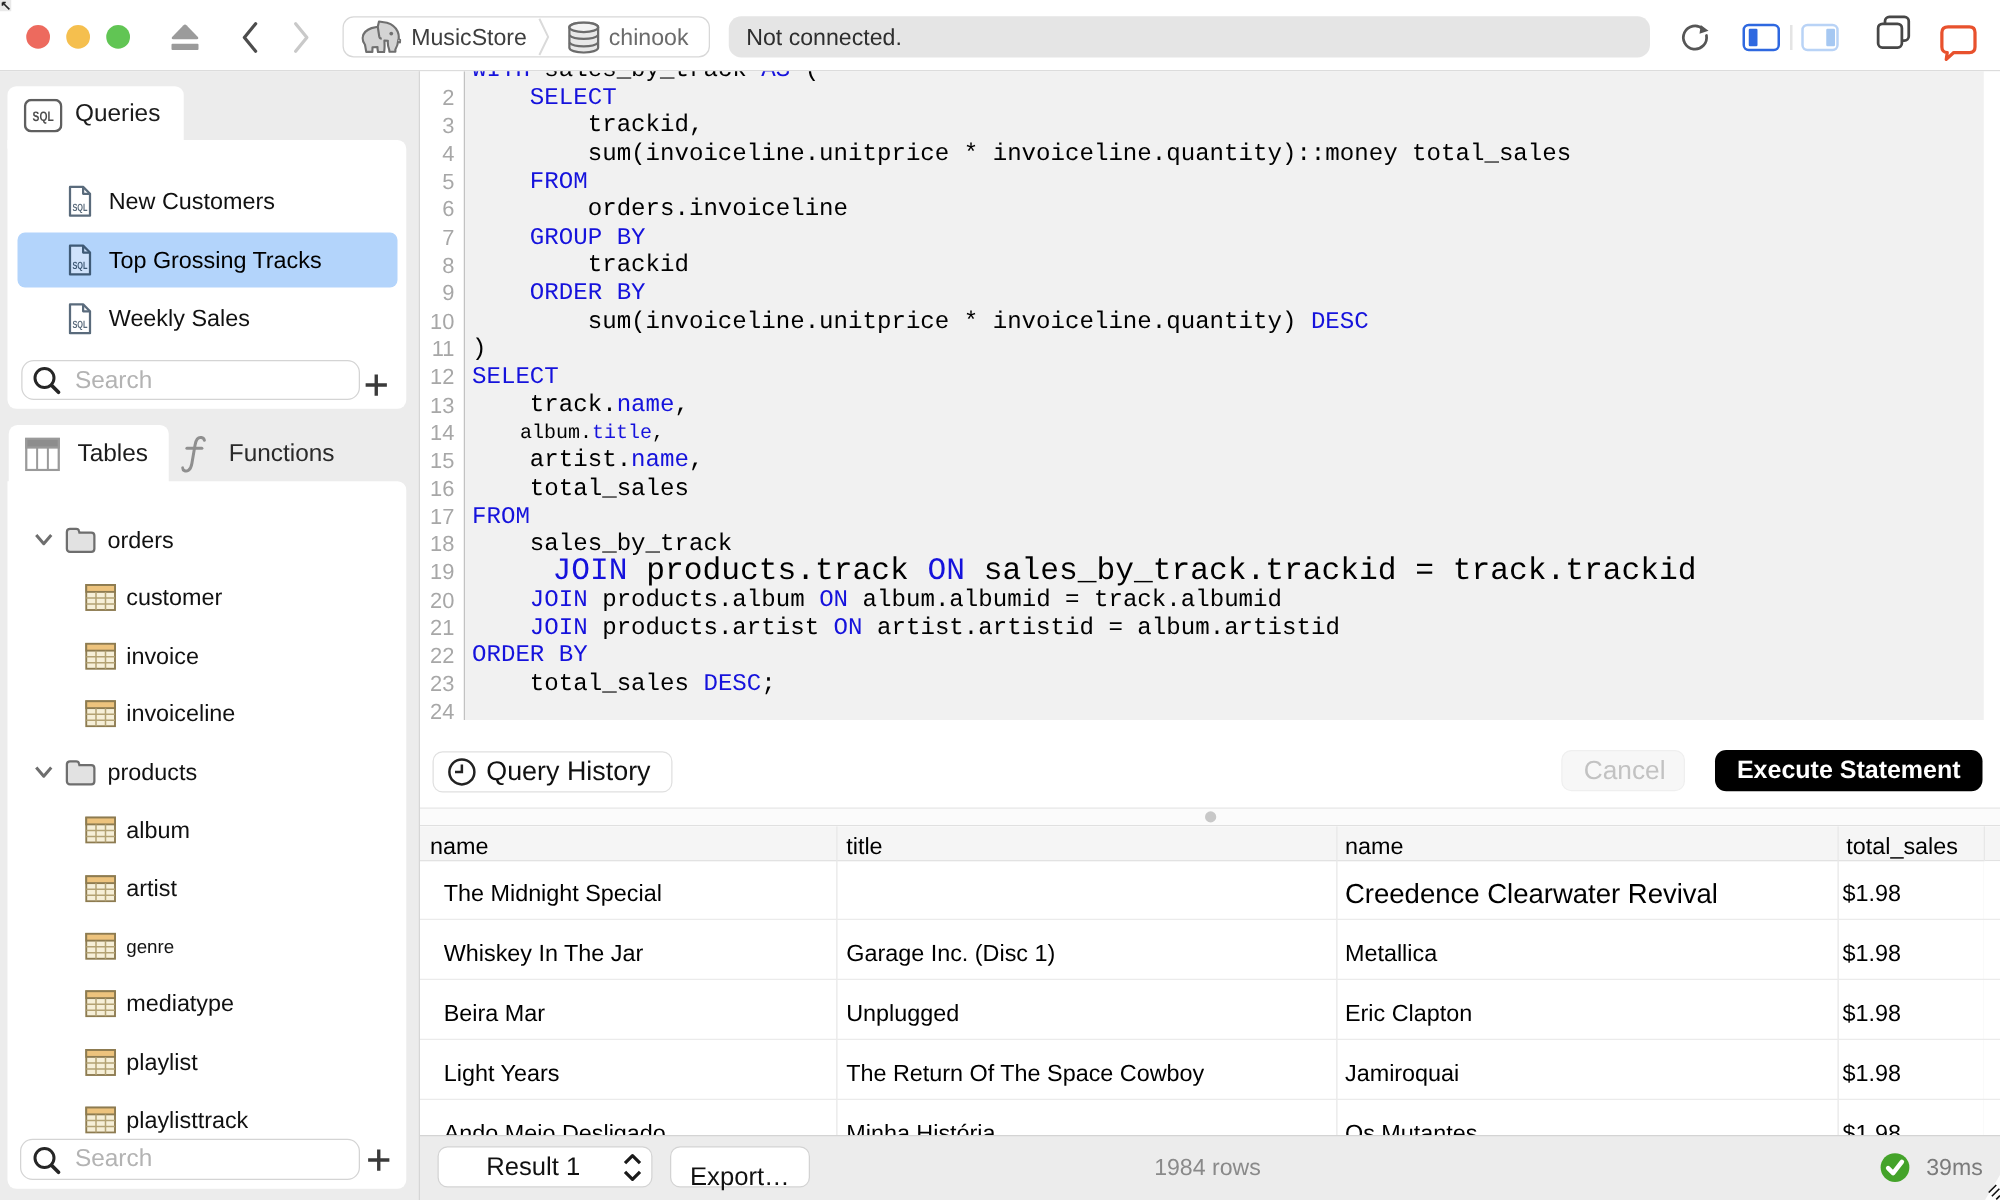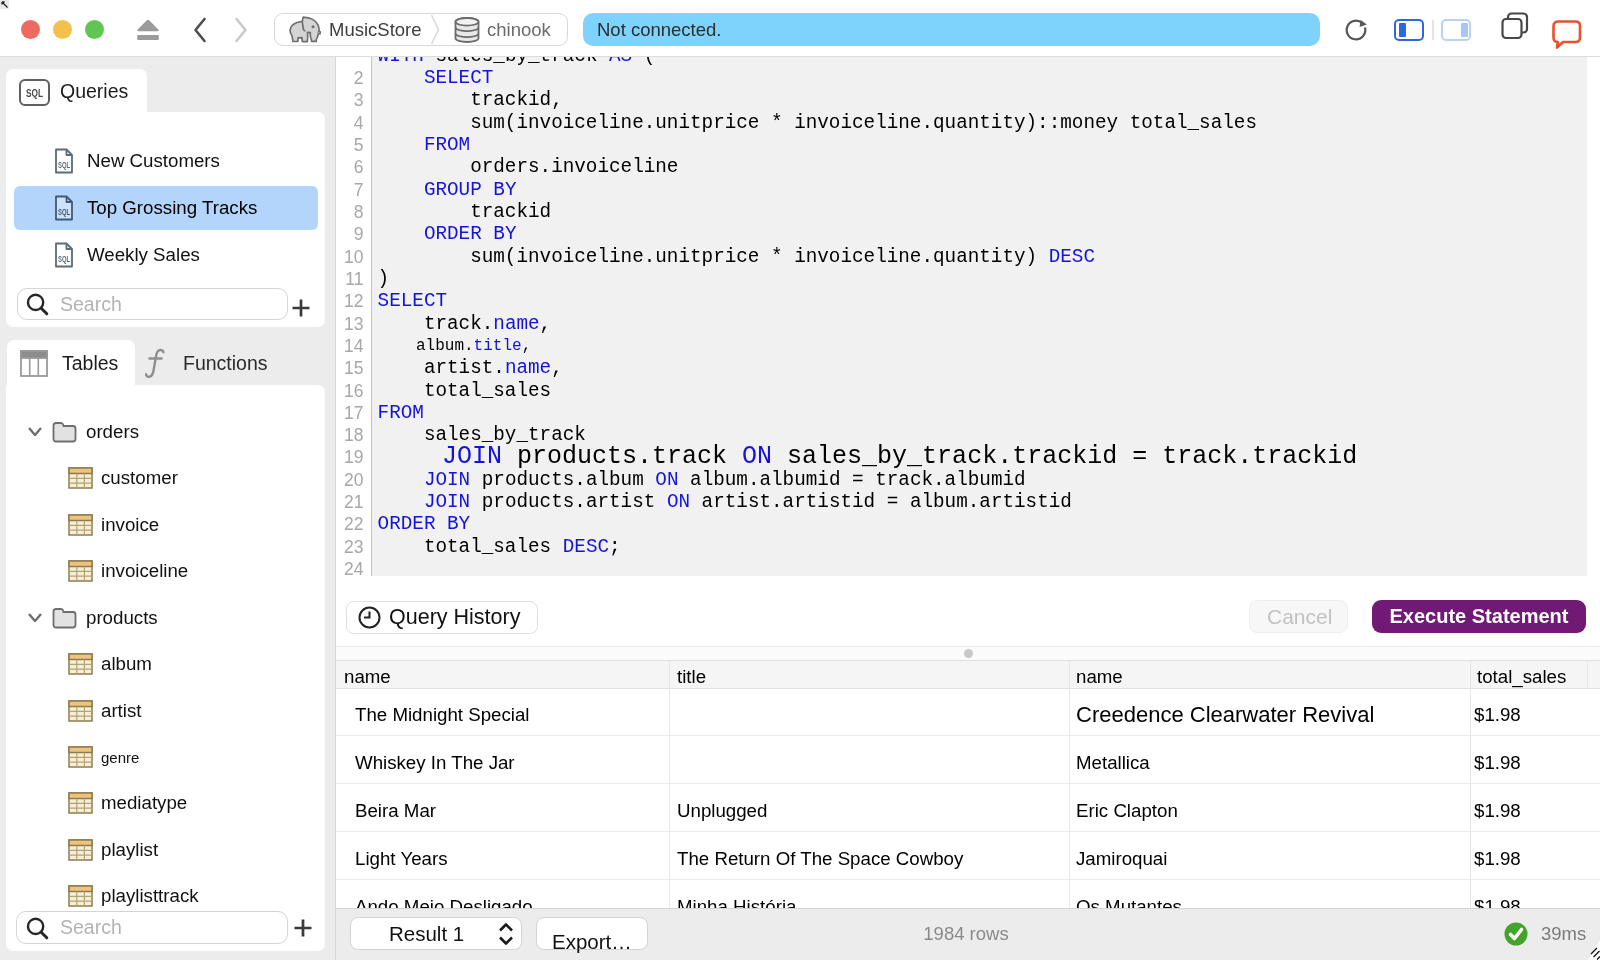--- a/index.html
+++ b/index.html
@@ -43,21 +43,21 @@
   <div class="abs vc" style="left:329px;top:13px;height:33px;font-size:18.5px;color:#3e3e3e;">MusicStore</div>
 
   <svg class="abs" style="left:454px;top:17px;" width="26" height="26" viewBox="0 0 26 26">
     <path d="M1.5 4.8 C1.5 2.7 6.6 1 13 1 C19.4 1 24.5 2.7 24.5 4.8 L24.5 21.2 C24.5 23.3 19.4 25 13 25 C6.6 25 1.5 23.3 1.5 21.2 Z" fill="#e8e8e8" stroke="#6c6c6c" stroke-width="1.8"></path>
     <ellipse cx="13" cy="4.8" rx="11.5" ry="3.8" fill="#f2f2f2" stroke="#6c6c6c" stroke-width="1.8"></ellipse>
     <path d="M1.5 11.2 C3.2 12.9 7.7 14.1 13 14.1 C18.3 14.1 22.8 12.9 24.5 11.2" fill="none" stroke="#6c6c6c" stroke-width="1.8"></path>
     <path d="M1.5 17.2 C3.2 18.9 7.7 20.1 13 20.1 C18.3 20.1 22.8 18.9 24.5 17.2" fill="none" stroke="#6c6c6c" stroke-width="1.8"></path>
   </svg>
   <div class="abs vc" style="left:487px;top:13px;height:33px;font-size:18.5px;color:#6b6b6b;">chinook</div>
 
-  <div class="abs vc" style="left:583px;top:13px;width:737px;height:33px;border-radius:10px;background:#7dd3fc;">
+  <div class="abs vc" style="left:583px;top:13px;width:737px;height:33px;border-radius:10px;background:#e5e5e5;">
     <span style="margin-left:14px;font-size:18.5px;color:#2e2e2e;">Not connected.</span>
   </div>
 
   <svg class="abs" style="left:1344px;top:18px;" width="24" height="24" viewBox="0 0 24 24">
     <path d="M18.34 5.2 A 9.3 9.3 0 1 0 21.16 10.39" fill="none" stroke="#565656" stroke-width="2.2" stroke-linecap="round"></path>
     <path d="M16.6 2.0 L22.8 6.6 L15.6 8.9 Z" fill="#565656"></path>
   </svg>
 
   <div class="abs" style="left:1394px;top:19px;width:30px;height:22px;border:2.4px solid #2e68e0;border-radius:5px;box-sizing:border-box;"></div>
   <div class="abs" style="left:1399px;top:23px;width:6.5px;height:14px;background:#2e68e0;border-radius:1px;"></div>
@@ -278,21 +278,21 @@
   <div class="abs" style="left:336px;top:576px;width:1264px;height:70px;background:#fff;"></div>
   <div class="abs" style="left:346px;top:601px;width:192px;height:33px;background:#fff;border:1px solid #e0e0e0;border-radius:8px;box-sizing:border-box;"></div>
   <svg class="abs" style="left:358px;top:606px;" width="23" height="23" viewBox="0 0 23 23">
     <circle cx="11.5" cy="11.5" r="10" fill="none" stroke="#222" stroke-width="2"></circle>
     <path d="M11.5 5.5 L11.5 11.5 L6 11.5" fill="none" stroke="#222" stroke-width="2"></path>
   </svg>
   <div class="abs vc" style="left:389px;top:601px;height:33px;font-size:21.5px;color:#111;">Query History</div>
 
   <div class="abs" style="left:1249px;top:600px;width:99px;height:33px;background:#f7f7f7;border:1px solid #efefef;border-radius:8px;box-sizing:border-box;"></div>
   <div class="abs vc" style="left:1267px;top:600px;height:33px;font-size:21px;color:#c2c2c2;">Cancel</div>
-  <div class="abs vc" style="left:1372px;top:600px;width:214px;height:33px;background:#701a75;border-radius:9px;justify-content:center;">
+  <div class="abs vc" style="left:1372px;top:600px;width:214px;height:33px;background:#000000;border-radius:9px;justify-content:center;">
     <span style="font-size:20px;font-weight:bold;color:#fff;">Execute Statement</span>
   </div>
 
   <div class="abs" style="left:336px;top:646px;width:1264px;height:15px;background:#fbfbfb;border-top:1px solid #e8e8e8;border-bottom:1px solid #e0e0e0;box-sizing:border-box;"></div>
   <div class="abs" style="left:964px;top:649px;width:9px;height:9px;border-radius:50%;background:#c8c8c8;"></div>
 
   <div class="abs" id="grid" style="left:336px;top:661px;width:1264px;height:247px;background:#fff;overflow:hidden;">
       <div class="abs" style="left:0;top:0;width:1264px;height:28px;background:#f5f5f5;border-bottom:1px solid #e2e2e2;box-sizing:border-box;"></div>
       <div class="abs" style="left:333px;top:0;width:1px;height:247px;background:#e7e7e7;"></div>
       <div class="abs" style="left:732.5px;top:0;width:1px;height:247px;background:#e7e7e7;"></div>
@@ -301,20 +301,21 @@
       <div class="abs" style="left:1251px;top:28px;width:13px;height:219px;background:#fff;"></div>
       <div class="abs vc" style="left:8px;top:2px;height:28px;font-size:18.7px;color:#000;">name</div>
       <div class="abs vc" style="left:341px;top:2px;height:28px;font-size:18.7px;color:#000;">title</div>
       <div class="abs vc" style="left:740px;top:2px;height:28px;font-size:18.7px;color:#000;">name</div>
       <div class="abs vc" style="left:1141px;top:2px;height:28px;font-size:18.7px;color:#000;">total_sales</div>
       <div class="abs vc" style="left:19px;top:30px;height:48px;font-size:18.7px;color:#000;">The Midnight Special</div>
       <div class="abs vc" style="left:740px;top:30px;height:48px;font-size:22px;color:#000;">Creedence Clearwater Revival</div>
       <div class="abs vc" style="left:1138px;top:30px;height:48px;font-size:18.7px;color:#000;">$1.98</div>
       <div class="abs" style="left:0;top:74px;width:1264px;height:1px;background:#ebebeb;"></div>
       <div class="abs vc" style="left:19px;top:78px;height:48px;font-size:18.7px;color:#000;">Whiskey In The Jar</div>
+      <div class="abs vc" style="left:341px;top:78px;height:48px;font-size:18.7px;color:#000;">Garage Inc. (Disc 1)</div>
       <div class="abs vc" style="left:740px;top:78px;height:48px;font-size:18.7px;color:#000;">Metallica</div>
       <div class="abs vc" style="left:1138px;top:78px;height:48px;font-size:18.7px;color:#000;">$1.98</div>
       <div class="abs" style="left:0;top:122px;width:1264px;height:1px;background:#ebebeb;"></div>
       <div class="abs vc" style="left:19px;top:126px;height:48px;font-size:18.7px;color:#000;">Beira Mar</div>
       <div class="abs vc" style="left:341px;top:126px;height:48px;font-size:18.7px;color:#000;">Unplugged</div>
       <div class="abs vc" style="left:740px;top:126px;height:48px;font-size:18.7px;color:#000;">Eric Clapton</div>
       <div class="abs vc" style="left:1138px;top:126px;height:48px;font-size:18.7px;color:#000;">$1.98</div>
       <div class="abs" style="left:0;top:170px;width:1264px;height:1px;background:#ebebeb;"></div>
       <div class="abs vc" style="left:19px;top:174px;height:48px;font-size:18.7px;color:#000;">Light Years</div>
       <div class="abs vc" style="left:341px;top:174px;height:48px;font-size:18.7px;color:#000;">The Return Of The Space Cowboy</div>

